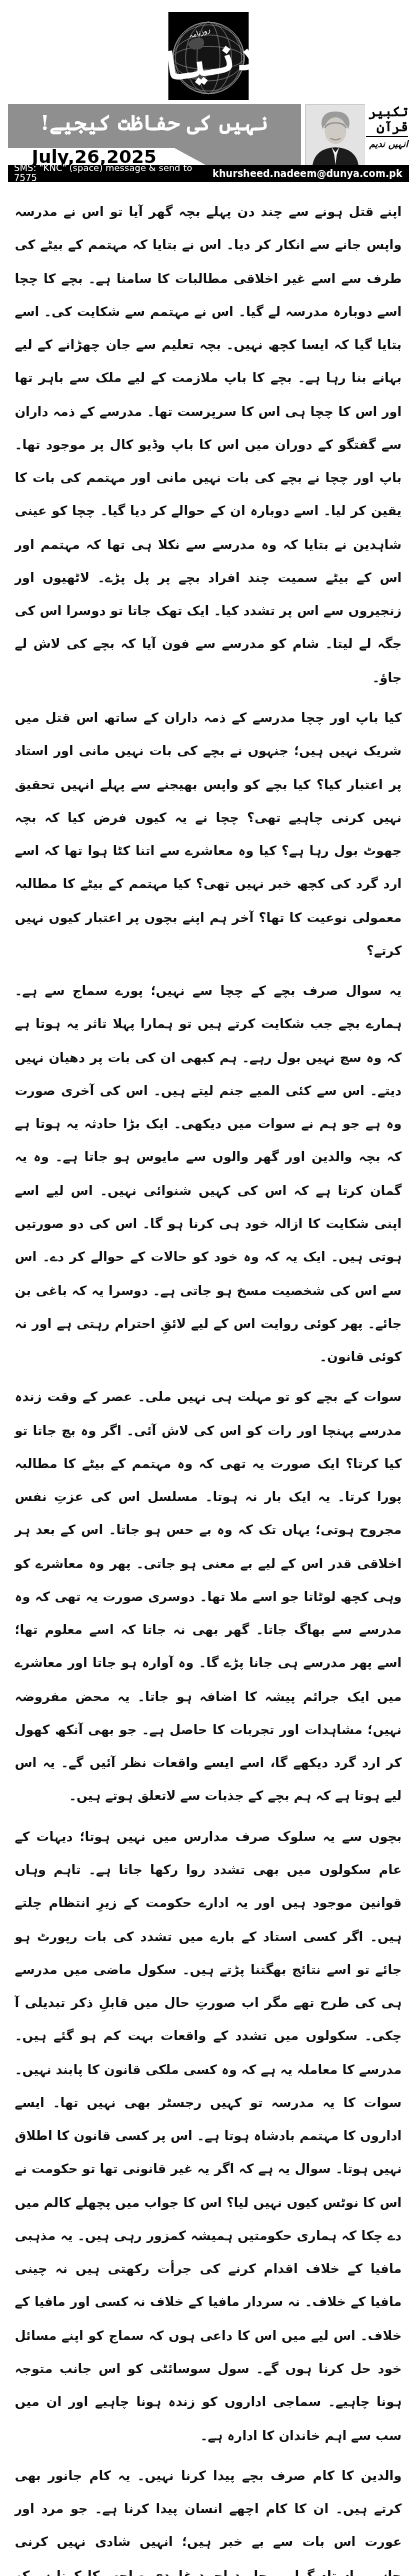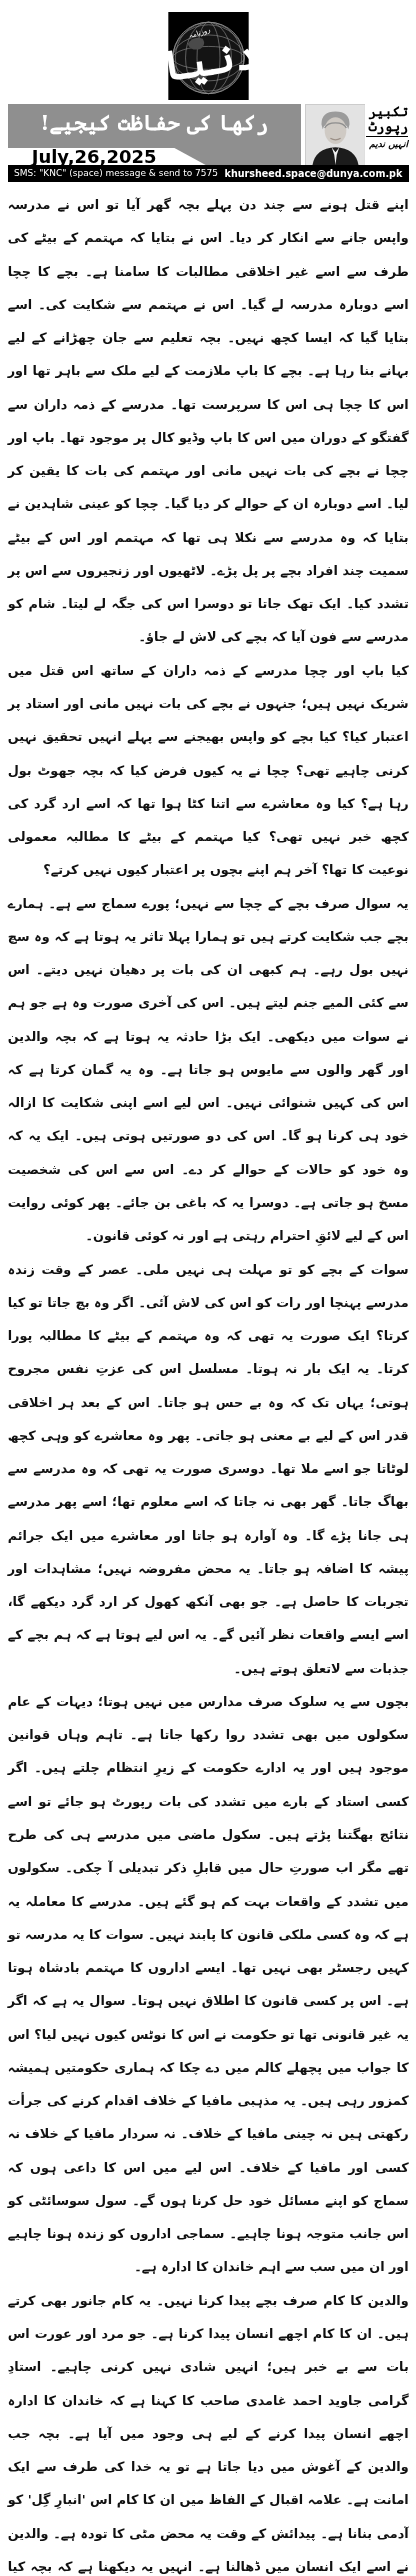--- a/index.html
+++ b/index.html
@@ -62,21 +62,21 @@
   .sms-text{font-size:9px;}
   .email-text{font-size:9.6px;font-weight:bold;}
   
   .body-text{
     position:absolute;left:7.7px;top:188px;width:401px;
     direction:rtl;text-align:justify;
     color:#111;font-weight:bold;
     font-size:12.8px;line-height:2.6;
     font-family:"DejaVu Sans","Liberation Sans",sans-serif;
   }
-  .body-text p{margin:0;}
+  .body-text p{margin:7px;}
 </style>
 </head>
 <body>
 
 <div class="page">
 
   <div class="logo">
     <svg width="81" height="88" viewBox="0 0 126 138">
       <rect x="0" y="0" width="126" height="138" fill="#000000"></rect>
       <circle cx="63" cy="72" r="56" fill="#141414" stroke="#8a8a8a" stroke-width="1.5"></circle>
@@ -89,48 +89,48 @@
         <ellipse cx="63" cy="72" rx="56" ry="52"></ellipse>
       </g>
       <path d="M30 50 q10 -14 24 -8 q6 10 -4 16 q-14 4 -20 -8 Z" fill="#4a4a4a"></path>
       <path d="M40 92 q14 -6 20 4 q2 12 -10 14 q-12 -2 -10 -18 Z" fill="#4a4a4a"></path>
       <text x="50" y="36" font-size="11" fill="#ffffff" text-anchor="middle" transform="rotate(-18 50 36)">روزنامہ</text>
       <text x="66" y="98" font-size="64" font-weight="bold" fill="#ffffff" text-anchor="middle" font-family="DejaVu Serif, serif" transform="rotate(-8 63 72)">دنیا</text>
     </svg>
   </div>
 
   <div class="title-bar">
-    <div class="article-title">رکھا کی حفاظت کیجیے!</div>
+    <div class="article-title">نہیں کی حفاظت کیجیے!</div>
     <div class="date-chip">
       <span>July,26,2025</span>
     </div>
   </div>
 
   <div class="photo-box">
     <svg width="59" height="60" viewBox="0 0 92 94">
       <rect width="92" height="94" fill="#e3e3e3"></rect>
       <path d="M24 30 q0 -20 22 -20 q22 0 22 20 l-2 8 q-2 -10 -20 -10 q-18 0 -20 10 Z" fill="#9b9b9b"></path>
       <ellipse cx="46" cy="40" rx="17" ry="21" fill="#cfcac4"></ellipse>
       <path d="M10 94 q4 -26 36 -28 q32 2 36 28 Z" fill="#1c1c1c"></path>
       <path d="M40 66 l6 8 l6 -8 l-4 12 l-2 16 l-2 -16 Z" fill="#f2f2f2"></path>
       <path d="M29 36 q4 -8 17 -8 q13 0 17 8" fill="none" stroke="#8d8d8d" stroke-width="2"></path>
       <path d="M38 52 q8 5 16 0" fill="none" stroke="#9b8f86" stroke-width="2"></path>
     </svg>
   </div>
 
   <div class="colname-box">
     <div class="colname-line">تکبیر</div>
-    <div class="colname-line">رپورٹ</div>
+    <div class="colname-line">قرآن</div>
     <hr class="colname-rule">
     <div class="signature">انہیں ندیم</div>
   </div>
 
   <div class="black-bar">
     <span class="sms-text">SMS: "KNC" (space) message &amp; send to 7575</span>
-    <span class="email-text">khursheed.space@dunya.com.pk</span>
+    <span class="email-text">khursheed.nadeem@dunya.com.pk</span>
   </div>
 
   <div class="body-text">
     <p>اپنے قتل ہونے سے چند دن پہلے بچہ گھر آیا تو اس نے مدرسہ واپس جانے سے انکار کر دیا۔ اس نے بتایا کہ مہتمم کے بیٹے کی طرف سے اسے غیر اخلاقی مطالبات کا سامنا ہے۔ بچے کا چچا اسے دوبارہ مدرسہ لے گیا۔ اس نے مہتمم سے شکایت کی۔ اسے بتایا گیا کہ ایسا کچھ نہیں۔ بچہ تعلیم سے جان چھڑانے کے لیے بہانے بنا رہا ہے۔ بچے کا باپ ملازمت کے لیے ملک سے باہر تھا اور اس کا چچا ہی اس کا سرپرست تھا۔ مدرسے کے ذمہ داران سے گفتگو کے دوران میں اس کا باپ وڈیو کال پر موجود تھا۔ باپ اور چچا نے بچے کی بات نہیں مانی اور مہتمم کی بات کا یقین کر لیا۔ اسے دوبارہ ان کے حوالے کر دیا گیا۔ چچا کو عینی شاہدین نے بتایا کہ وہ مدرسے سے نکلا ہی تھا کہ مہتمم اور اس کے بیٹے سمیت چند افراد بچے پر پل پڑے۔ لاٹھیوں اور زنجیروں سے اس پر تشدد کیا۔ ایک تھک جاتا تو دوسرا اس کی جگہ لے لیتا۔ شام کو مدرسے سے فون آیا کہ بچے کی لاش لے جاؤ۔</p>
     <p>کیا باپ اور چچا مدرسے کے ذمہ داران کے ساتھ اس قتل میں شریک نہیں ہیں؛ جنہوں نے بچے کی بات نہیں مانی اور استاد پر اعتبار کیا؟ کیا بچے کو واپس بھیجنے سے پہلے انہیں تحقیق نہیں کرنی چاہیے تھی؟ چچا نے یہ کیوں فرض کیا کہ بچہ جھوٹ بول رہا ہے؟ کیا وہ معاشرے سے اتنا کٹا ہوا تھا کہ اسے ارد گرد کی کچھ خبر نہیں تھی؟ کیا مہتمم کے بیٹے کا مطالبہ معمولی نوعیت کا تھا؟ آخر ہم اپنے بچوں پر اعتبار کیوں نہیں کرتے؟</p>
     <p>یہ سوال صرف بچے کے چچا سے نہیں؛ پورے سماج سے ہے۔ ہمارے بچے جب شکایت کرتے ہیں تو ہمارا پہلا تاثر یہ ہوتا ہے کہ وہ سچ نہیں بول رہے۔ ہم کبھی ان کی بات پر دھیان نہیں دیتے۔ اس سے کئی المیے جنم لیتے ہیں۔ اس کی آخری صورت وہ ہے جو ہم نے سوات میں دیکھی۔ ایک بڑا حادثہ یہ ہوتا ہے کہ بچہ والدین اور گھر والوں سے مایوس ہو جاتا ہے۔ وہ یہ گمان کرتا ہے کہ اس کی کہیں شنوائی نہیں۔ اس لیے اسے اپنی شکایت کا ازالہ خود ہی کرنا ہو گا۔ اس کی دو صورتیں ہوتی ہیں۔ ایک یہ کہ وہ خود کو حالات کے حوالے کر دے۔ اس سے اس کی شخصیت مسخ ہو جاتی ہے۔ دوسرا یہ کہ باغی بن جائے۔ پھر کوئی روایت اس کے لیے لائقِ احترام رہتی ہے اور نہ کوئی قانون۔</p>
     <p>سوات کے بچے کو تو مہلت ہی نہیں ملی۔ عصر کے وقت زندہ مدرسے پہنچا اور رات کو اس کی لاش آئی۔ اگر وہ بچ جاتا تو کیا کرتا؟ ایک صورت یہ تھی کہ وہ مہتمم کے بیٹے کا مطالبہ پورا کرتا۔ یہ ایک بار نہ ہوتا۔ مسلسل اس کی عزتِ نفس مجروح ہوتی؛ یہاں تک کہ وہ بے حس ہو جاتا۔ اس کے بعد ہر اخلاقی قدر اس کے لیے بے معنی ہو جاتی۔ پھر وہ معاشرے کو وہی کچھ لوٹاتا جو اسے ملا تھا۔ دوسری صورت یہ تھی کہ وہ مدرسے سے بھاگ جاتا۔ گھر بھی نہ جاتا کہ اسے معلوم تھا؛ اسے پھر مدرسے ہی جانا پڑے گا۔ وہ آوارہ ہو جاتا اور معاشرے میں ایک جرائم پیشہ کا اضافہ ہو جاتا۔ یہ محض مفروضہ نہیں؛ مشاہدات اور تجربات کا حاصل ہے۔ جو بھی آنکھ کھول کر ارد گرد دیکھے گا، اسے ایسے واقعات نظر آئیں گے۔ یہ اس لیے ہوتا ہے کہ ہم بچے کے جذبات سے لاتعلق ہوتے ہیں۔</p>
     <p>بچوں سے یہ سلوک صرف مدارس میں نہیں ہوتا؛ دیہات کے عام سکولوں میں بھی تشدد روا رکھا جاتا ہے۔ تاہم وہاں قوانین موجود ہیں اور یہ ادارے حکومت کے زیرِ انتظام چلتے ہیں۔ اگر کسی استاد کے بارے میں تشدد کی بات رپورٹ ہو جائے تو اسے نتائج بھگتنا پڑتے ہیں۔ سکول ماضی میں مدرسے ہی کی طرح تھے مگر اب صورتِ حال میں قابلِ ذکر تبدیلی آ چکی۔ سکولوں میں تشدد کے واقعات بہت کم ہو گئے ہیں۔ مدرسے کا معاملہ یہ ہے کہ وہ کسی ملکی قانون کا پابند نہیں۔ سوات کا یہ مدرسہ تو کہیں رجسٹر بھی نہیں تھا۔ ایسے اداروں کا مہتمم بادشاہ ہوتا ہے۔ اس پر کسی قانون کا اطلاق نہیں ہوتا۔ سوال یہ ہے کہ اگر یہ غیر قانونی تھا تو حکومت نے اس کا نوٹس کیوں نہیں لیا؟ اس کا جواب میں پچھلے کالم میں دے چکا کہ ہماری حکومتیں ہمیشہ کمزور رہی ہیں۔ یہ مذہبی مافیا کے خلاف اقدام کرنے کی جرأت رکھتی ہیں نہ چینی مافیا کے خلاف۔ نہ سردار مافیا کے خلاف نہ کسی اور مافیا کے خلاف۔ اس لیے میں اس کا داعی ہوں کہ سماج کو اپنے مسائل خود حل کرنا ہوں گے۔ سول سوسائٹی کو اس جانب متوجہ ہونا چاہیے۔ سماجی اداروں کو زندہ ہونا چاہیے اور ان میں سب سے اہم خاندان کا ادارہ ہے۔</p>
     <p>والدین کا کام صرف بچے پیدا کرنا نہیں۔ یہ کام جانور بھی کرتے ہیں۔ ان کا کام اچھے انسان پیدا کرنا ہے۔ جو مرد اور عورت اس بات سے بے خبر ہیں؛ انہیں شادی نہیں کرنی چاہیے۔ استادِ گرامی جاوید احمد غامدی صاحب کا کہنا ہے کہ خاندان کا ادارہ اچھے انسان پیدا کرنے کے لیے ہی وجود میں آیا ہے۔ بچہ جب والدین کے آغوش میں دیا جاتا ہے تو یہ خدا کی طرف سے ایک امانت ہے۔ علامہ اقبال کے الفاظ میں ان کا کام اس 'انبارِ گِل' کو آدمی بنانا ہے۔ پیدائش کے وقت یہ محض مٹی کا تودہ ہے۔ والدین نے اسے ایک انسان میں ڈھالنا ہے۔ انہیں یہ دیکھنا ہے کہ بچہ کیا رجحان لے کر آیا ہے۔ اس کے مطابق اس کی تعلیم و تربیت کا اہتمام کرنا ان کی ذمہ داری ہے۔ فطرت کا سبق یہی ہے اور قرآن مجید بھی اس کی تائید کرتا ہے کہ ہر بچہ عالمِ دین بننے کے لیے پیدا نہیں ہوتا۔ اس لیے رجحان کو جانے بغیر اسے اس پر لگا دیں گے تو اس کی طبیعت اسے قبول نہیں کرے گی۔ یہ ایسا ہی ہے جیسے ایک بچے کو پانچ سال کی عمر میں طب یا انجینئرنگ کی تعلیم دی جائے۔ اسی لیے کہا جاتا ہے کہ پہلے سب بچوں کو بارہ برس کی یکساں بنیادی تعلیم دی جائے۔ اس کے بعد یہ ان کا انتخاب ہے کہ وہ کوئی ہنر سیکھتے ہیں یا کسی خاص شعبے میں جانا چاہتے ہیں۔</p>
 

